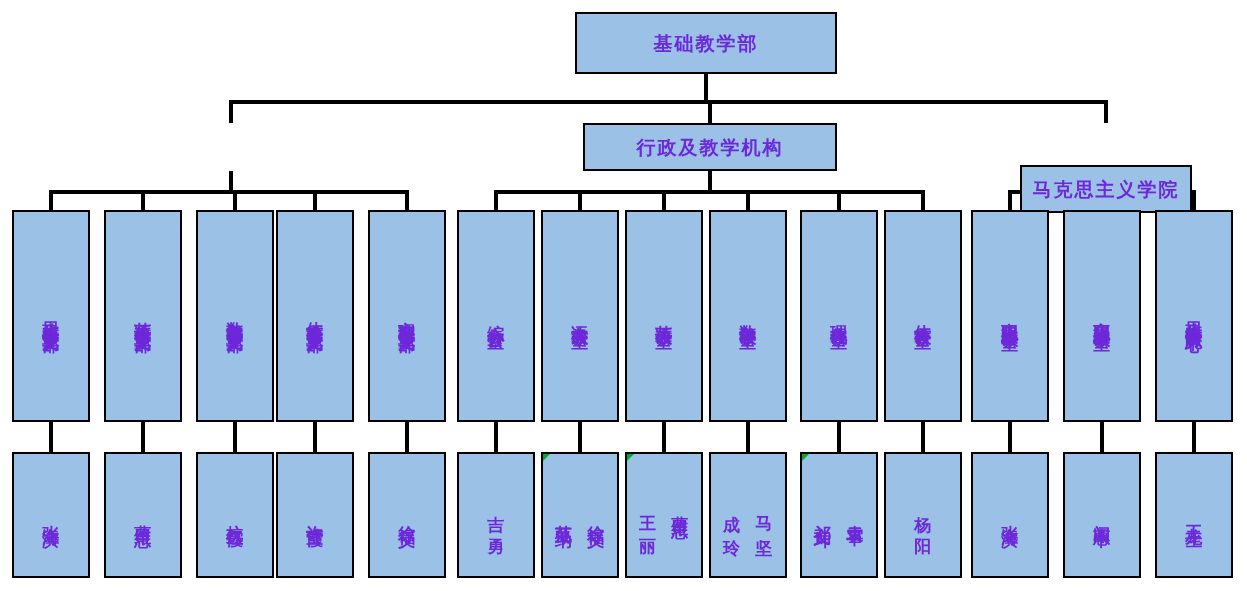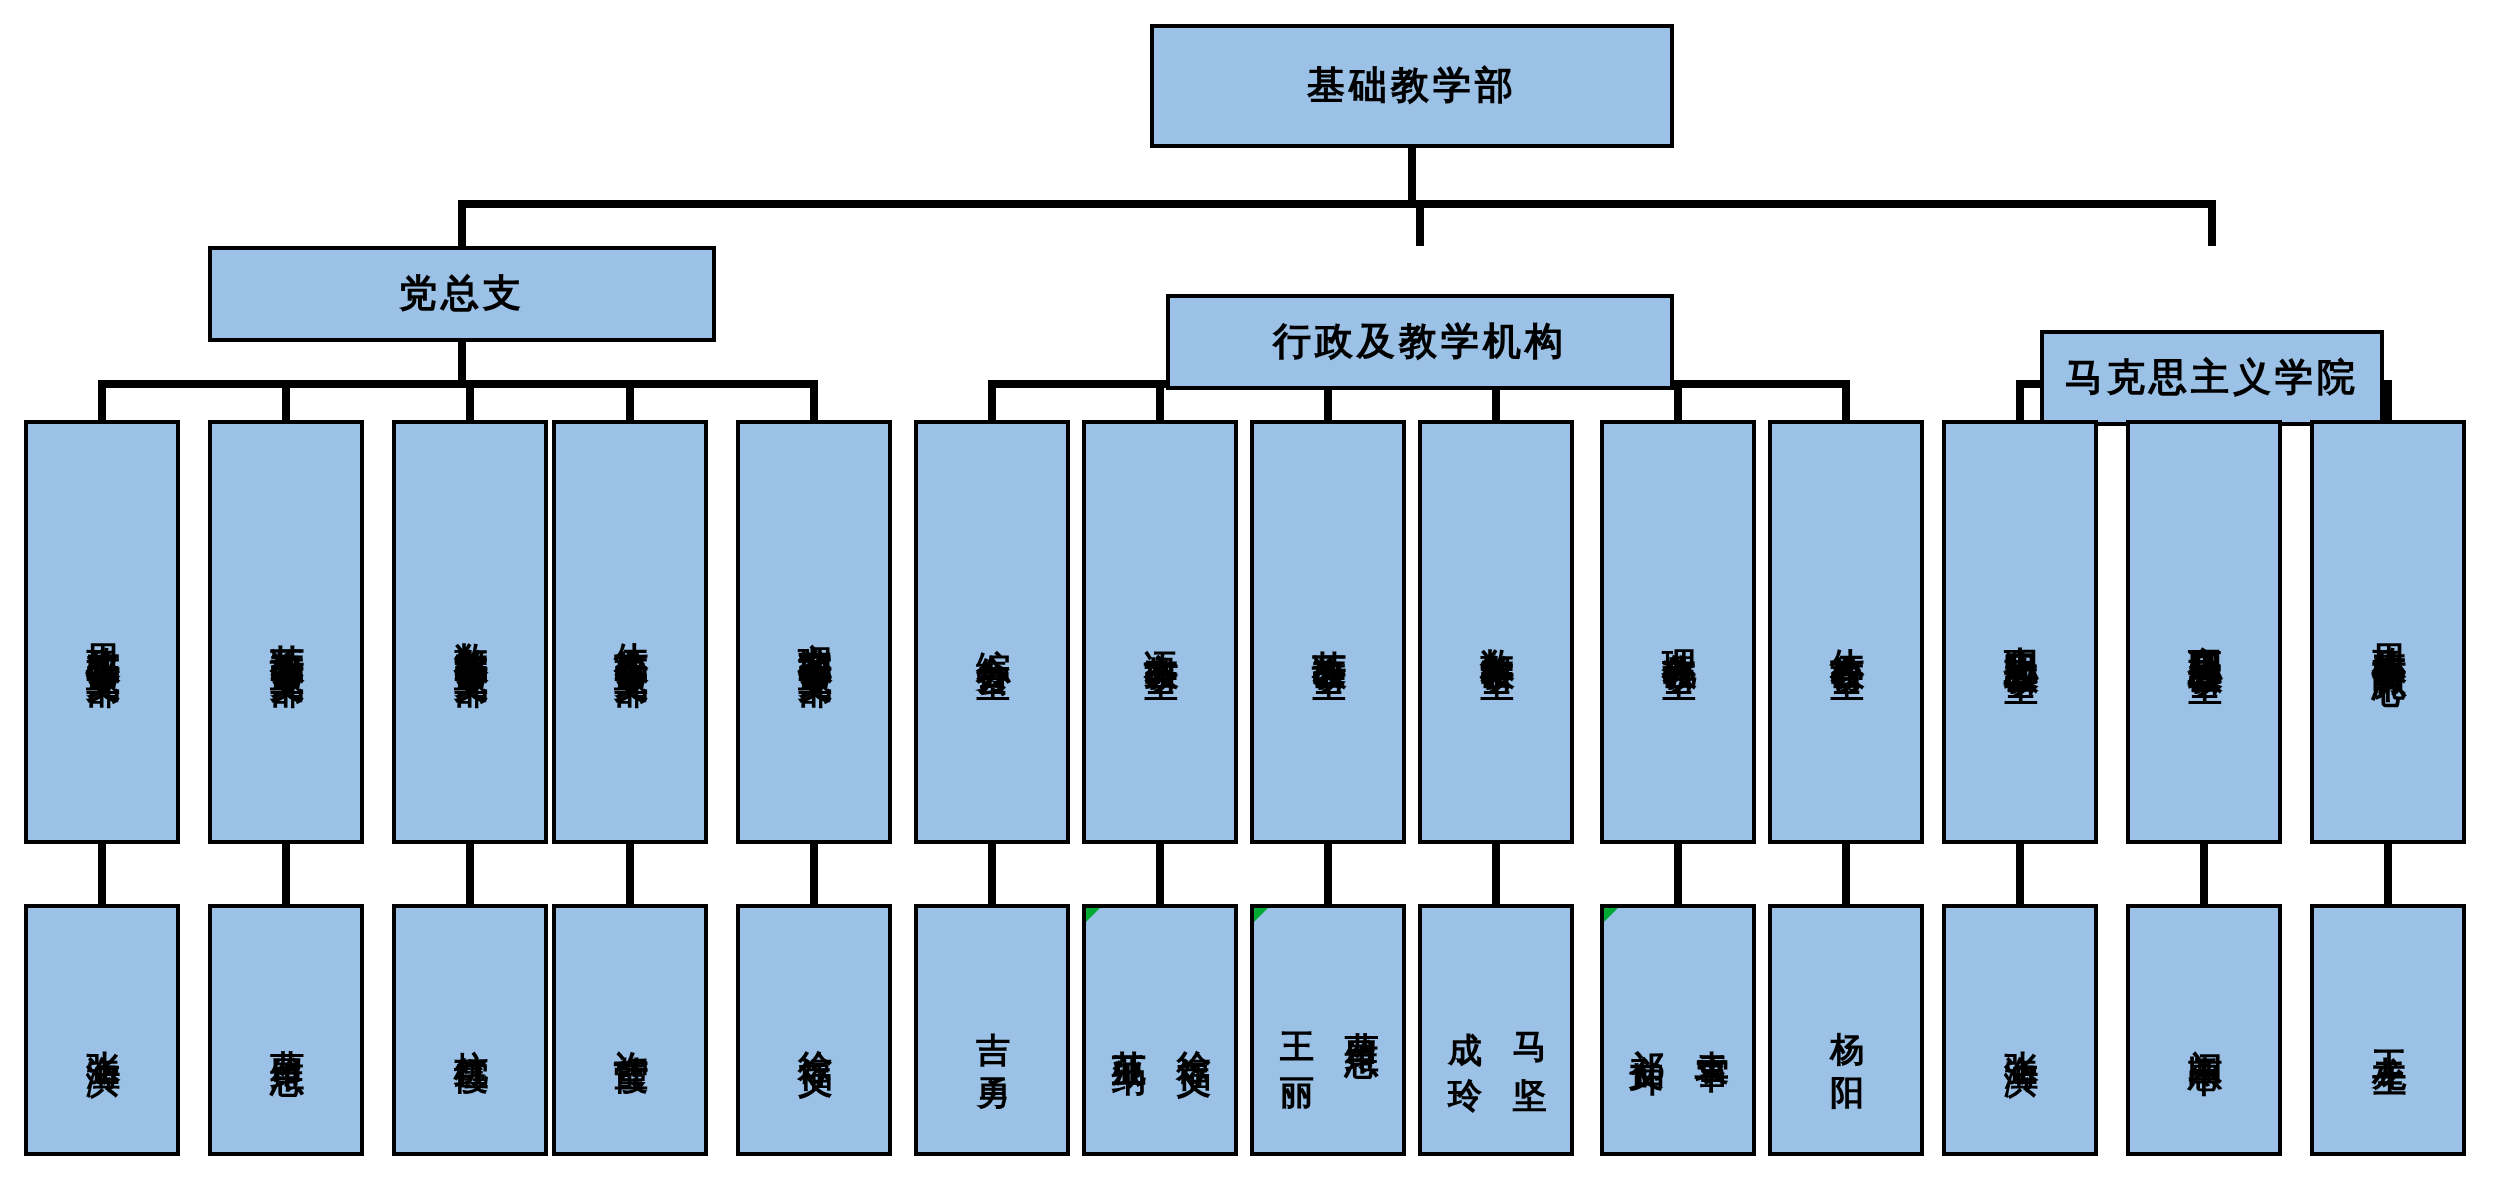--- a/index.html
+++ b/index.html
@@ -21,21 +21,21 @@
   }
   
   .node {
     position: absolute;
     box-sizing: border-box;
     background: #9BC2E6;
     border: 2px solid #000000;
     display: flex;
     align-items: center;
     justify-content: center;
-    color: #000000;
+    color: #6d28d9;
   }
   
   .node.h-node {
     font-size: 19px;
     font-weight: bold;
     letter-spacing: 2px;
     font-family: "DejaVu Serif", "Liberation Serif", serif;
   }
   .node.h-node .label {
     white-space: nowrap;
@@ -126,24 +126,21 @@
     <div class="conn" style="left: 662px; top: 422px; width: 4px; height: 30px;"></div>
     <div class="conn" style="left: 746px; top: 422px; width: 4px; height: 30px;"></div>
     <div class="conn" style="left: 837px; top: 422px; width: 4px; height: 30px;"></div>
     <div class="conn" style="left: 921px; top: 422px; width: 4px; height: 30px;"></div>
     <div class="conn" style="left: 1008px; top: 422px; width: 4px; height: 30px;"></div>
     <div class="conn" style="left: 1100px; top: 422px; width: 4px; height: 30px;"></div>
     <div class="conn" style="left: 1192px; top: 422px; width: 4px; height: 30px;"></div>
     <div class="node h-node" style="left: 575px; top: 12px; width: 262px; height: 62px;">
       <span class="label">基础教学部</span>
     </div>
-    <div class="node h-node" style="left: 104px; top: 123px; width: 254px; height: 48px;">
-      <span class="label">党总支</span>
-    </div>
-    <div class="node h-node" style="left: 583px; top: 123px; width: 254px; height: 48px; margin-top: 24px;">
+    <div class="node h-node" style="left: 583px; top: 123px; width: 254px; height: 48px;">
       <span class="label">行政及教学机构</span>
     </div>
     <div class="node h-node" style="left: 1020px; top: 123px; width: 172px; height: 48px; margin-top: 42px;">
       <span class="label">马克思主义学院</span>
     </div>
     <div class="node v-node" style="left: 12px; top: 210px; width: 78px; height: 212px;">
       <span class="label">思政教研室党支部</span>
     </div>
     <div class="node v-node" style="left: 104px; top: 210px; width: 78px; height: 212px;">
       <span class="label">英语教研室党支部</span>

